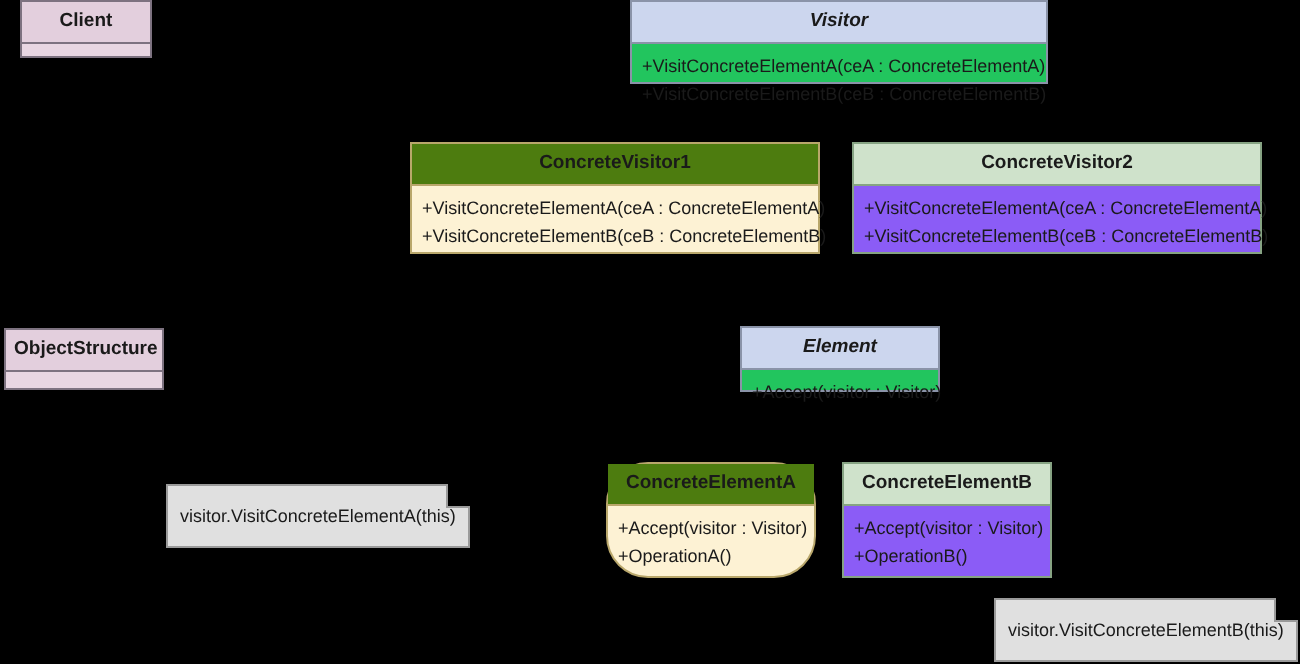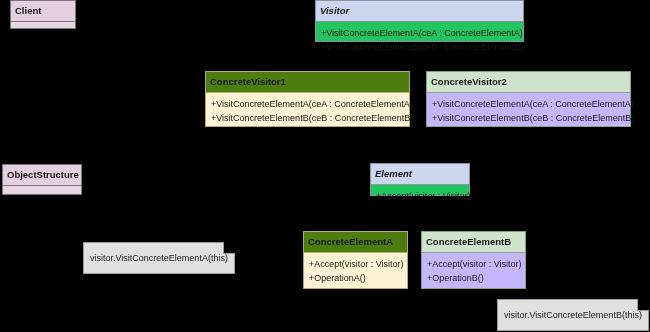--- a/index.html
+++ b/index.html
@@ -19,21 +19,21 @@
   
   .uml-class {
     position: absolute;
     box-sizing: border-box;
     border: 1px solid #9a9a9a;
     display: flex;
     flex-direction: column;
   }
   .uml-header {
     box-sizing: border-box;
-    text-align: left;
+    text-align: center;
     font-weight: bold;
     font-size: 9.5px;
     line-height: 1;
     padding: 5px 4px 5px 4px;
     color: #1a1a1a;
     border-bottom: 1px solid #9a9a9a;
     white-space: nowrap;
   }
   .uml-header.abstract {
     font-style: italic;
@@ -62,21 +62,21 @@
   .pal-pink         { border-color: #7d7280; }
 
   .pal-blue  { background: #22c55e; }
   .pal-blue .uml-header  { background: #ccd6ee; border-bottom-color: #8a93a8; }
   .pal-blue         { border-color: #8a93a8; }
 
   .pal-cream { background: #fdf2d4; }
   .pal-cream .uml-header { background: #4d7c0f; border-bottom-color: #b9a76b; }
   .pal-cream        { border-color: #b9a76b; }
 
-  .pal-green { background: #c4b5fd; }
+  .pal-green { background: #8b5cf6; }
   .pal-green .uml-header { background: #cfe2cb; border-bottom-color: #86a383; }
   .pal-green        { border-color: #86a383; }
 
   
   .uml-note {
     position: absolute;
     box-sizing: border-box;
     background: #e0e0e0;
     border: 1px solid #9a9a9a;
     display: flex;
@@ -136,21 +136,21 @@
     <div class="uml-body empty"></div>
   </div>
 
   <div class="uml-class pal-blue" style="left:370px; top:163px; width:100px; height:33px;">
     <div class="uml-header abstract">Element</div>
     <div class="uml-body">
       <div class="uml-row">+Accept(visitor : Visitor)</div>
     </div>
   </div>
 
-  <div class="uml-class pal-cream" style="left:303px; top:231px; width:105px; height:58px;">
+  <div class="uml-class pal-cream" style="left:303px; top:231px; width:105px; height:58px;border-radius:21px;">
     <div class="uml-header">ConcreteElementA</div>
     <div class="uml-body">
       <div class="uml-row">+Accept(visitor : Visitor)</div>
       <div class="uml-row">+OperationA()</div>
     </div>
   </div>
 
   <div class="uml-class pal-green" style="left:421px; top:231px; width:105px; height:58px;">
     <div class="uml-header">ConcreteElementB</div>
     <div class="uml-body">

